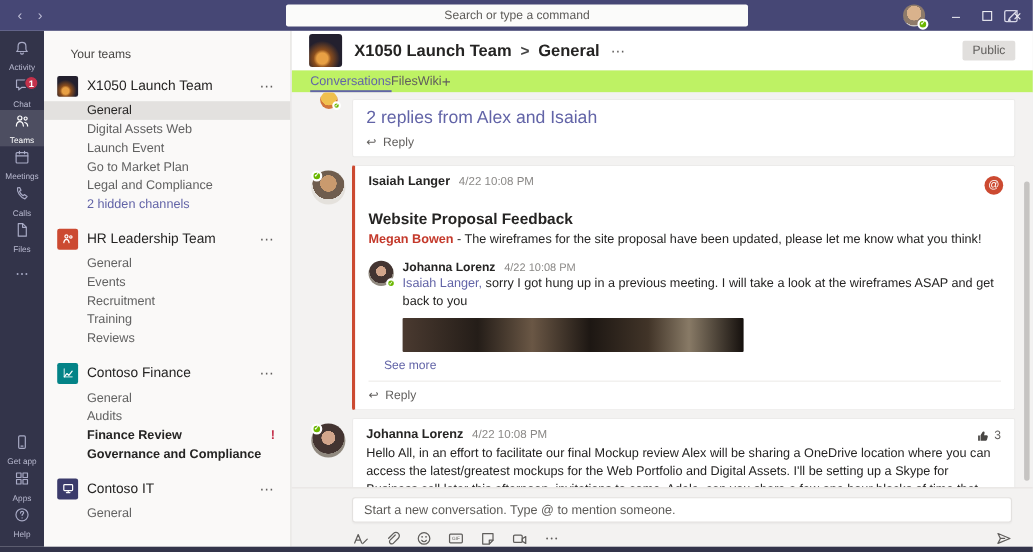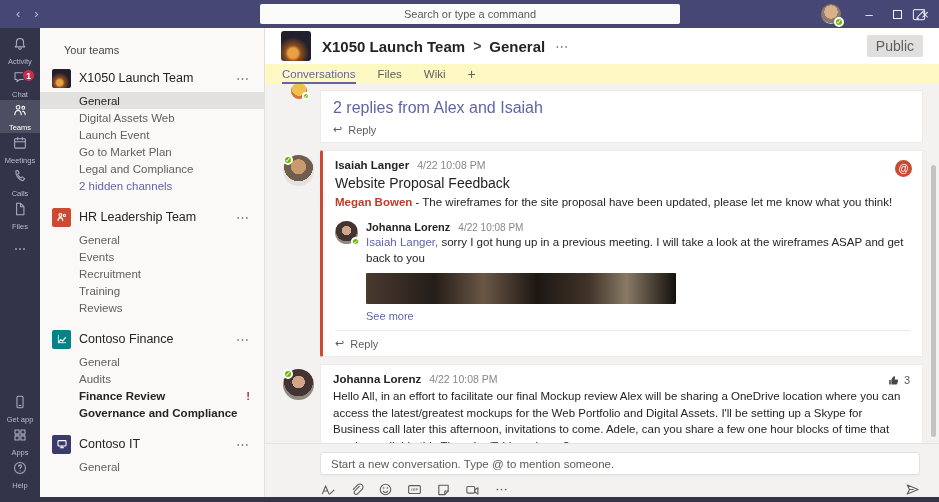--- a/index.html
+++ b/index.html
@@ -55,54 +55,54 @@
   .join-label{flex:1;font-size:11.5px;margin-left:9px;color:#484644}
   .fic{width:15px;height:15px;fill:none;stroke:#605E5C;stroke-width:1.2;stroke-linecap:round;stroke-linejoin:round}
 
   
   .main{position:absolute;left:265px;top:28px;right:0;height:469px;background:#F3F2F1}
   .ch-header{height:36px;background:#fff;display:flex;align-items:center;padding:0 16px}
   .ch-icon{width:30px;height:30px;border-radius:3px;margin-right:11px;background:radial-gradient(circle at 40% 74%,#e8a044 0 5px,#8a4d1d 8px,#23202e 16px)}
   .ch-title{font-size:15px;font-weight:bold;color:#252423}
   .ch-sep{margin:0 8px;color:#444;font-size:14px;font-weight:bold}
   .ch-more{margin-left:10px;color:#605E5C;font-size:13px;letter-spacing:1px}
-  .badge-public{margin-left:auto;background:#E1DFDD;color:#605E5C;font-size:14px;padding:3px 9px;border-radius:2px}
-  .tabs{height:20px;background:#fef9c3;display:flex;align-items:flex-end;padding-left:17px;gap:22px}
+  .badge-public{margin-left:auto;background:#E1DFDD;color:#605E5C;font-size:11px;padding:3px 9px;border-radius:2px}
+  .tabs{height:20px;background:#bef264;display:flex;align-items:flex-end;padding-left:17px;}
   .tab{font-size:11.5px;color:#605E5C;padding-bottom:4px;cursor:pointer}
   .tab.active{color:#6264A7;border-bottom:2px solid #6264A7;padding-bottom:2px}
   .tab.add{font-size:14px;line-height:12px}
 
   
   .msgs{position:absolute;top:56px;left:0;right:0;height:359px;background:#F3F2F1;overflow:hidden;padding:6px 16px 0 18px}
   .msg-row{display:flex;margin-bottom:7px}
   .av-col{width:37px;flex:none;padding-top:5px}
   .avatar{width:31px;height:31px;border-radius:50%;position:relative}
   .av-isaiah{background:radial-gradient(circle at 50% 38%,#c99a6e 0 30%,#6f5d4e 31% 58%,#e4e1dc 59%)}
   .av-johanna{background:radial-gradient(circle at 50% 42%,#d2a58b 0 26%,#433431 27% 60%,#90897f 61%)}
   .avatar-sm{width:23px;height:23px;border-radius:50%;position:relative;flex:none}
   .remnant{width:16px;height:16px;border-radius:50%;background:radial-gradient(circle at 50% 35%,#f0c04e 0 55%,#d2763a 56%);margin:-12px 0 0 8px;position:relative}
   .remnant .presence{right:-3px;bottom:-1px;width:8px;height:8px;font-size:5px;line-height:5px}
   .card{flex:1;background:#fff;border:1px solid #ECEBEA;border-radius:2px;padding:8px 12px 6px;position:relative}
   .card.mention{border-left:3px solid #CC4A31}
   .meta{display:flex;align-items:baseline;gap:8px}
   .m-author{font-size:11.5px;font-weight:bold;color:#252423}
   .m-time{font-size:10.5px;color:#8A8886}
-  .m-subject{font-size:14px;font-weight:normal;color:#252423;margin-top:4px}
+  .m-subject{font-size:14px;font-weight:bold;color:#252423;margin-top:20px}
   .m-body{font-size:11.5px;color:#252423;margin-top:3px;line-height:1.45}
   .hl-name{color:#C4392B;font-weight:bold}
   .lnk{color:#6264A7;cursor:pointer}
   .mention-badge{position:absolute;top:9px;right:10px;width:17px;height:17px;border-radius:50%;background:#CC4A31;color:#fff;font-size:10px;line-height:17px;text-align:center}
   .reaction{position:absolute;top:9px;right:12px;display:flex;align-items:center;gap:4px;color:#605E5C;font-size:11px}
   .thumb{width:12px;height:12px;fill:#484644}
   .subreply{display:flex;gap:8px;margin-top:10px}
   .sr-content{flex:1;min-width:0}
   .embed-img{border-radius:1px}
   .img-dark{width:310px;height:31px;margin:6px 0 0 31px;background:linear-gradient(90deg,#4a3a30,#241d18 22%,#6a5745 38%,#1d1713 55%,#413428 72%,#887a66 84%,#15100d)}
   .see-more{font-size:11px;margin-top:6px}
-  .see-more.indent{margin-left:31px}
+  .see-more.indent{margin-left:14px}
   .card-div{border-top:1px solid #EDEBE9;margin-top:8px}
   .reply-row{display:flex;align-items:center;gap:6px;padding-top:6px;font-size:11px;color:#605E5C;cursor:pointer}
   .replies-link{font-size:16px;padding-top:7px}
   .scrollbar{position:absolute;top:137px;right:3px;width:5px;height:272px;background:#C6C4C2;border-radius:3px}
 
   
   .compose{position:absolute;left:0;right:0;bottom:0;height:54px;background:#F3F2F1;border-top:1px solid #E5E3E1;padding:8px 16px 0 55px}
   .compose-input{width:600px;height:23px;border:1px solid #E3E1DF;border-radius:3px;padding:0 10px;font-size:11.5px;background:#fff;color:#252423;font-family:"Liberation Sans",sans-serif;box-shadow:0 1px 2px rgba(0,0,0,.04)}
   .compose-input::placeholder{color:#5d5b58}
   .compose-tools{display:flex;align-items:center;gap:14px;margin-top:7px;color:#605E5C;width:600px}

